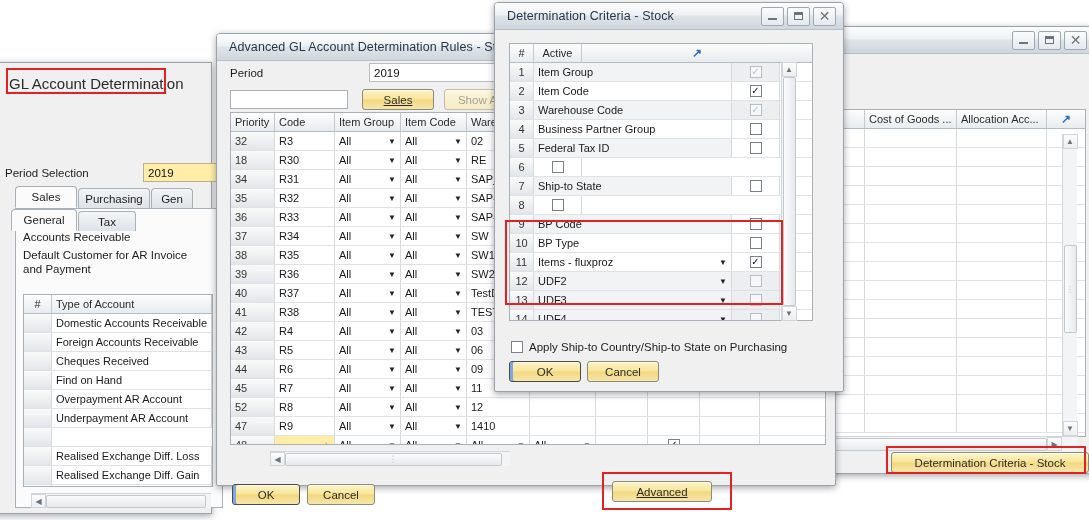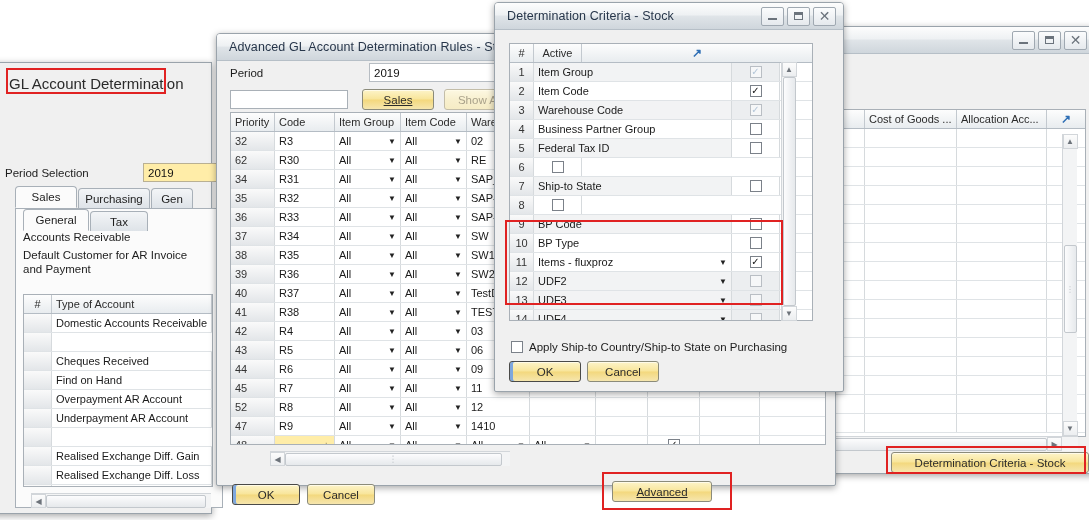--- a/index.html
+++ b/index.html
@@ -196,21 +196,21 @@
     <div class="tab" style="width:72px;">
       <span>Purchasing</span>
     </div>
     <div class="tab" style="width:42px;">
       <span>Gen</span>
     </div>
   </div>
 
   <div class="tabpanel" style="left:24px; top:145px; width:208px; height:300px; border-top-color:#a8b0b8;"></div>
 
-  <div class="tabstrip" style="left:32px; top:146px;">
+  <div class="tabstrip" style="left:20px; top:146px;">
     <div class="tab active" style="width:66px;">
       <span>General</span>
     </div>
     <div class="tab" style="width:58px;">
       <span>Tax</span>
     </div>
   </div>
 
   <div class="abs" style="left:32px; top:168px; font-size:11.5px; color:#1d1d1d;">Accounts Receivable</div>
   <div class="abs" style="left:32px; top:185px; width:180px; font-size:11.5px; line-height:14px; color:#1d1d1d;">Default Customer for AR Invoice and Payment</div>
@@ -220,20 +220,21 @@
       <div style="width:28px; justify-content:center;">#</div>
       <div style="flex:1;">Type of Account</div>
     </div>
     <div id="left-rows">
         <div class="grow">
           <div class="gnum" style="width: 28px;"></div>
           <div style="flex: 1 1 0%;">Domestic Accounts Receivable</div>
         </div>
         <div class="grow">
           <div class="gnum" style="width: 28px;"></div>
+          <div style="flex: 1 1 0%;">Foreign Accounts Receivable</div>
         </div>
         <div class="grow">
           <div class="gnum" style="width: 28px;"></div>
           <div style="flex: 1 1 0%;">Cheques Received</div>
         </div>
         <div class="grow">
           <div class="gnum" style="width: 28px;"></div>
           <div style="flex: 1 1 0%;">Find on Hand</div>
         </div>
         <div class="grow">
@@ -242,25 +243,25 @@
         </div>
         <div class="grow">
           <div class="gnum" style="width: 28px;"></div>
           <div style="flex: 1 1 0%;">Underpayment AR Account</div>
         </div>
         <div class="grow">
           <div class="gnum" style="width: 28px;"></div>
         </div>
         <div class="grow">
           <div class="gnum" style="width: 28px;"></div>
+          <div style="flex: 1 1 0%;">Realised Exchange Diff. Loss</div>
+        </div>
+        <div class="grow">
+          <div class="gnum" style="width: 28px;"></div>
           <div style="flex: 1 1 0%;">Realised Exchange Diff. Gain</div>
-        </div>
-        <div class="grow">
-          <div class="gnum" style="width: 28px;"></div>
-          <div style="flex: 1 1 0%;">Realised Exchange Diff. Loss</div>
         </div>
         <div class="grow">
           <div class="gnum" style="width: 28px;"></div>
           <div style="flex: 1 1 0%;">Realized Conversion Diff. Gain</div>
         </div>
       </div>
   </div>
   <div class="hscroll" style="left:40px; top:430px; width:180px;">
     <div class="arrow">◀</div>
     <div class="hthumb" style="width:160px;"></div>
@@ -460,21 +461,21 @@
             <span>02</span>
           </div>
           <div style="width: 66px;"></div>
           <div style="width: 52px;"></div>
           <div style="width: 52px;"></div>
           <div style="width: 60px;"></div>
           <div style="width: auto; flex: 1 1 0%; border-right: none;"></div>
         </div>
         <div class="grow">
           <div class="grow-num gnum" style="width: 44px;">
-            <span>62</span>
+            <span>18</span>
           </div>
           <div style="width: 60px;">
             <span>R30</span>
           </div>
           <div style="width: 66px;">
             <span>All</span>
             <span class="caret">▼</span>
           </div>
           <div style="width: 66px;">
             <span>All</span>

